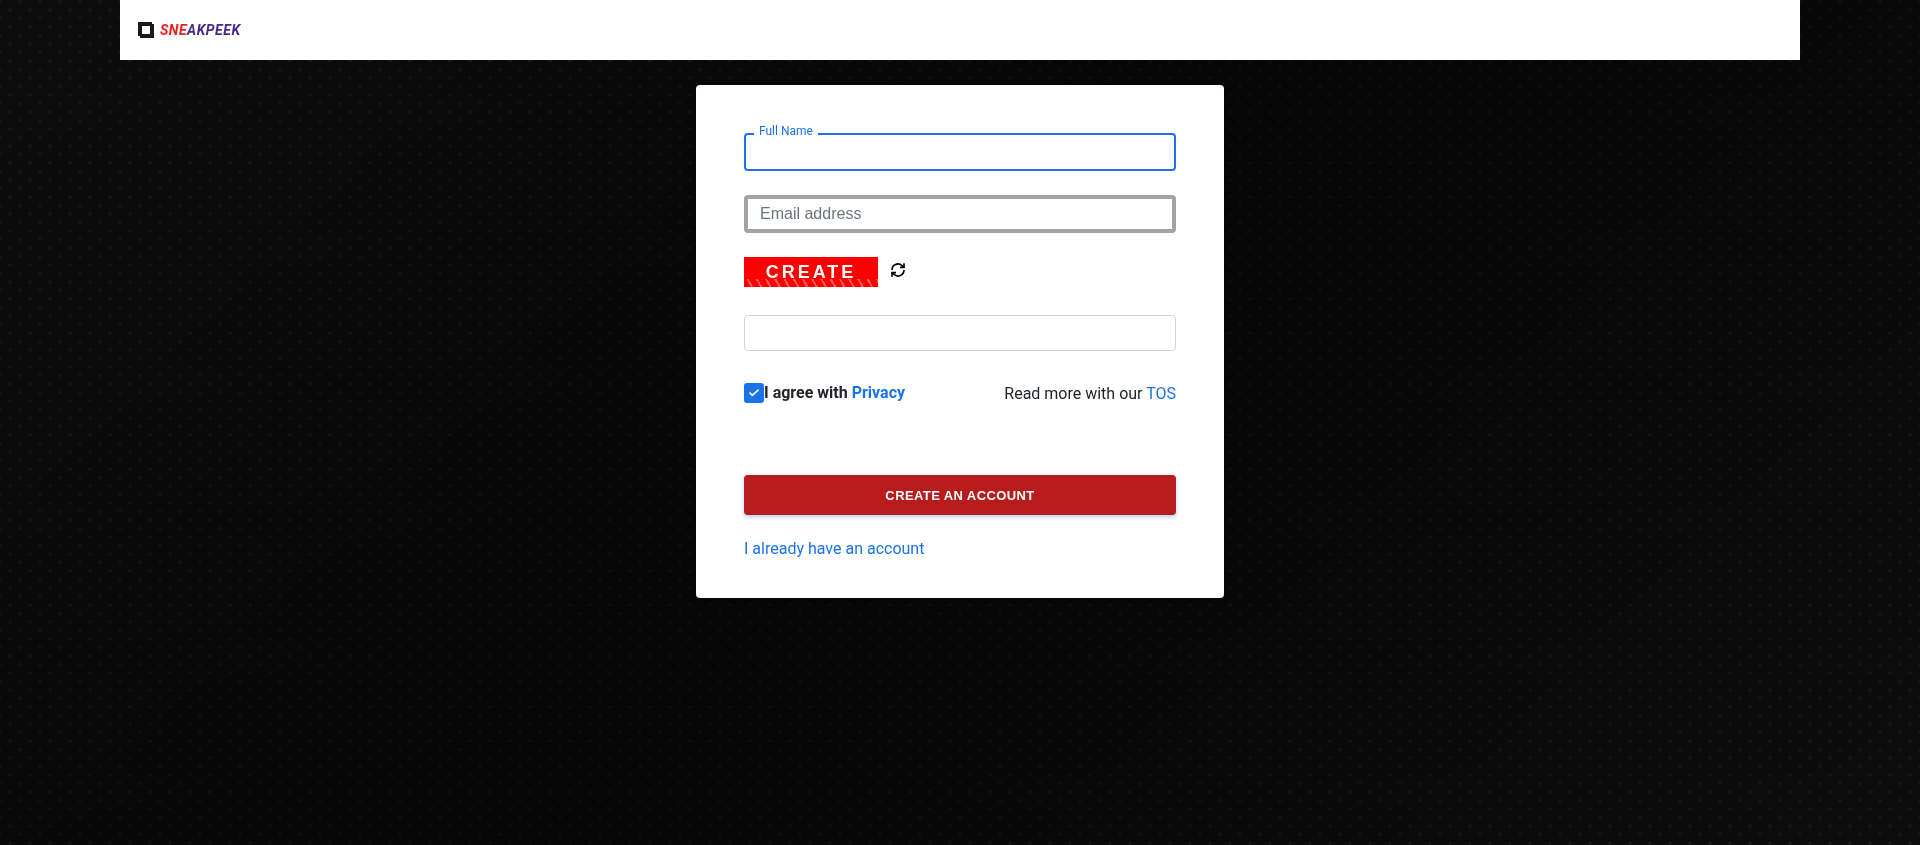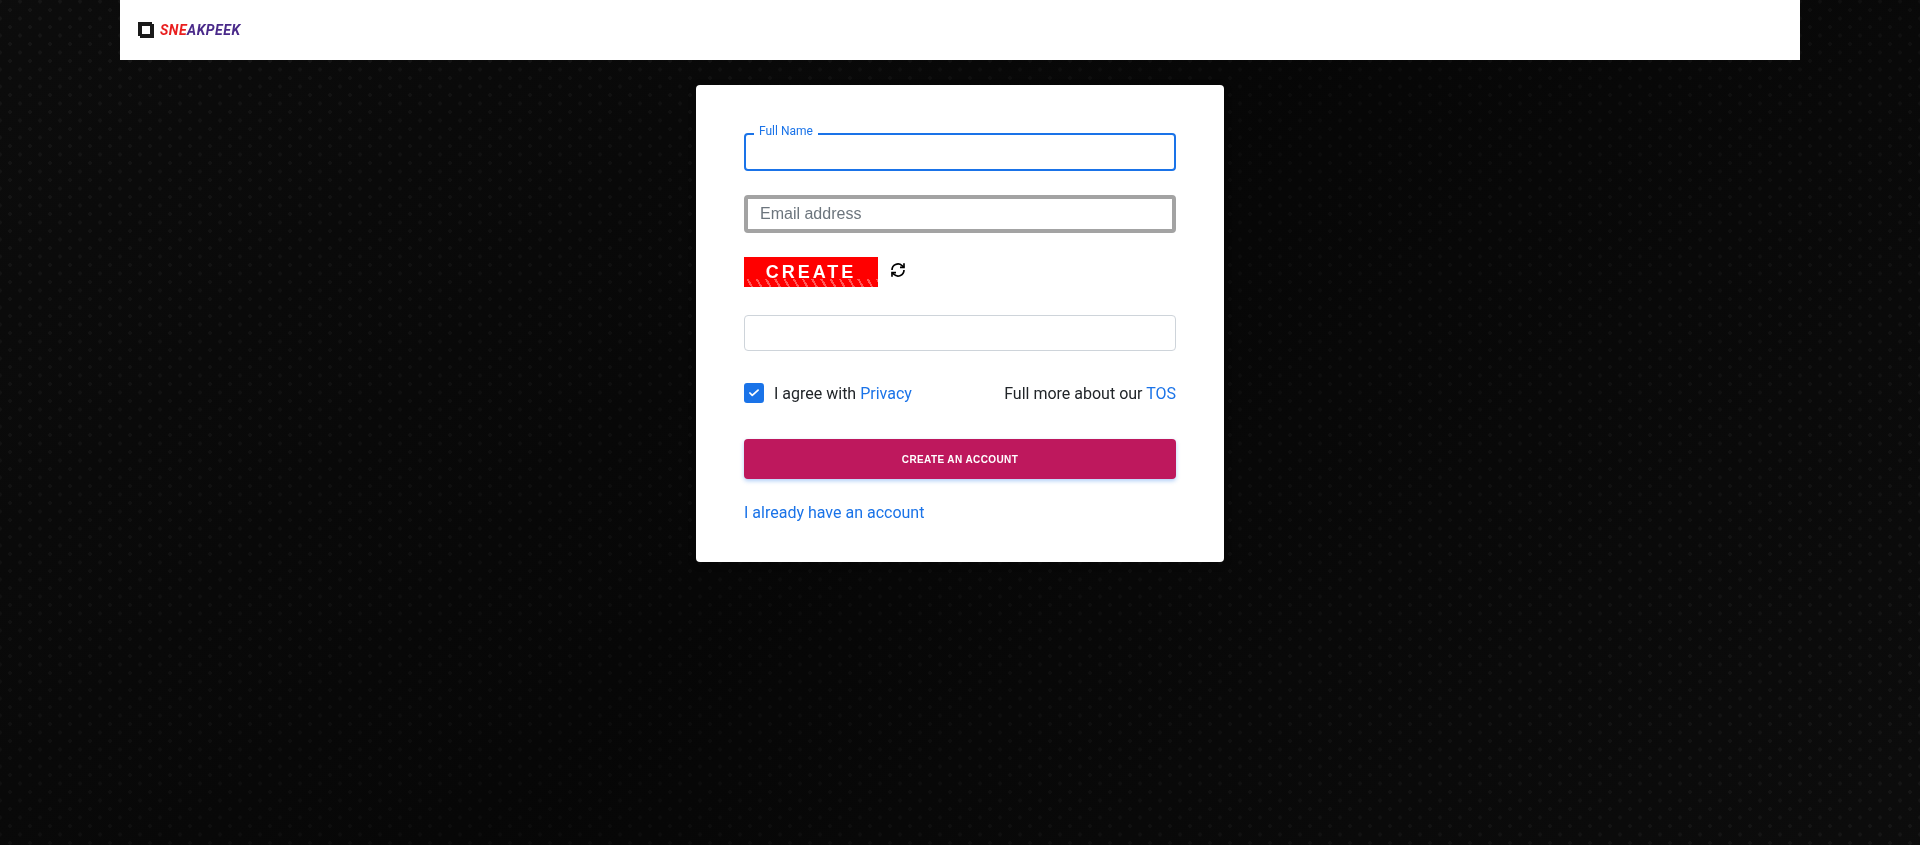--- a/index.html
+++ b/index.html
@@ -165,51 +165,52 @@
     .agree-row {
       display: flex;
       justify-content: space-between;
       align-items: center;
       margin-bottom: 36px;
       font-size: 16px;
       color: #212529;
     }
     .agree-left {
       display: flex;
-      align-items: flex-end;
-      gap: 10px;
+      align-items: flex-start;
+      font-weight: bold;
     }
     .checkbox {
       width: 20px;
       height: 20px;
       background: #1a73e8;
       border-radius: 3px;
       position: relative;
       cursor: pointer;
       flex-shrink: 0;
     }
     .checkbox svg {
       position: absolute;
       top: 50%;
       left: 50%;
       transform: translate(-50%, -50%);
     }
     .link { color: #1a73e8; cursor: pointer; text-decoration: none; }
     .submit-btn {
       width: 100%;
       height: 40px;
-      background: #be185d;
+      background: #b91c1c;
       color: #fff;
       border: none;
       border-radius: 4px;
-      font-size: 10px;
+      font-size: 13px;
       font-weight: 600;
       letter-spacing: 0.4px;
       cursor: pointer;
       box-shadow: 0 2px 4px rgba(26,115,232,0.35);
+      margin-top: 36px;
     }
     .already {
       margin-top: 24px;
       font-size: 16px;
     }
   </style>
 </head>
 <body>
 
 <div class="bg-pattern"></div>
@@ -252,21 +253,21 @@
 
     <div class="agree-row">
       <div class="agree-left">
         <span class="checkbox">
           <svg width="14" height="14" viewBox="0 0 24 24">
             <path d="M5 12l4 4L19 7" stroke="#fff" stroke-width="3" fill="none" stroke-linecap="round" stroke-linejoin="round"></path>
           </svg>
         </span>
         <span><span>I agree with </span><a class="link">Privacy</a></span>
       </div>
-      <span><span>Full more about our </span><a class="link">TOS</a></span>
+      <span><span>Read more with our </span><a class="link">TOS</a></span>
     </div>
 
     <button class="submit-btn">CREATE AN ACCOUNT</button>
 
     <div class="already">
       <a class="link">I already have an account</a>
     </div>
 
   </div>
 </div>

